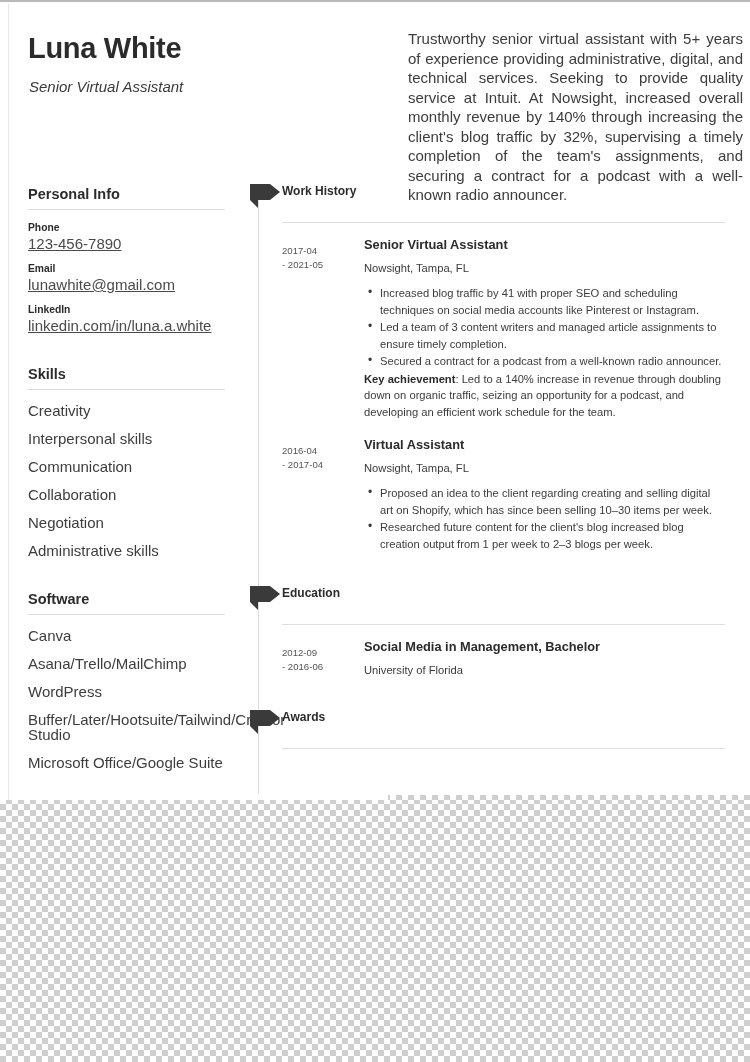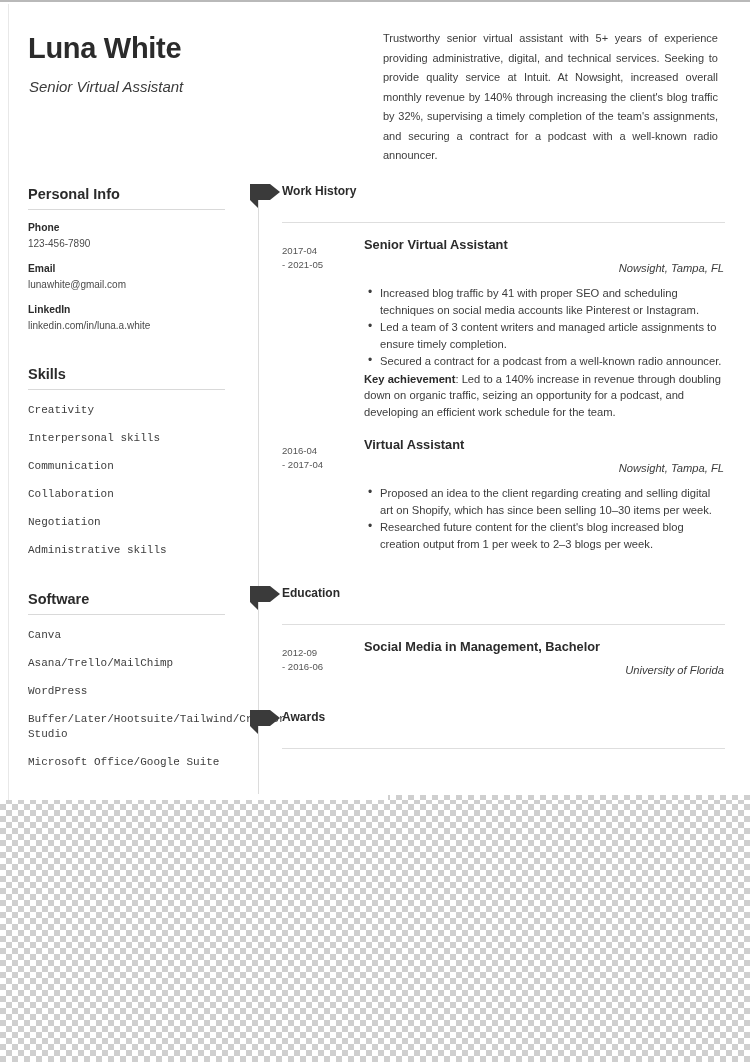--- a/index.html
+++ b/index.html
@@ -83,23 +83,23 @@
   }
   .job-title {
     position: absolute;
     left: 29px; top: 76px;
     font-size: 15px;
     font-style: italic;
     color: #3b3b3b;
   }
   .summary {
     position: absolute;
-    left: 383px; top: 27px;
+    left: 408px; top: 27px;
     width: 335px;
-    font-size: 11px;
+    font-size: 15px;
     line-height: 19.5px;
     color: #3c3c3c;
     text-align: justify;
   }
 
   
   .sidebar { position: absolute; left: 0; top: 170px; width: 250px; }
   .side-section { position: relative; margin-bottom: 8px; }
   .side-h {
     margin: 0 0 0 28px;
@@ -115,34 +115,34 @@
     background: #d9d9d9;
   }
   .side-entry { margin: 11px 0 0 28px; width: 200px; }
   .side-label {
     font-size: 10.3px;
     font-weight: bold;
     color: #2b2b2b;
     line-height: 14px;
   }
   .side-value {
-    font-size: 10px;
+    font-size: 15px;
     color: #4a4a4a;
     line-height: 15px;
     margin-top: 1px;
     word-break: break-word;
+    text-decoration: underline;
   }
   .side-item {
     margin: 0 0 0 28px;
     width: 196px;
-    font-size: 11px;
+    font-size: 15px;
     color: #3d3d3d;
     line-height: 15px;
     padding-top: 13px;
-    font-family: Liberation Mono, monospace;
   }
 
   
   .main { position: absolute; left: 250px; top: 170px; width: 500px; }
   .timeline {
     position: absolute;
     left: 8px; top: 22px;
     width: 1px;
     height: 600px;
     background: #dcdcdc;
@@ -180,25 +180,23 @@
   }
   .entry-body { margin-left: 82px; width: 360px; }
   .entry-title {
     font-size: 12.8px;
     font-weight: bold;
     color: #2b2b2b;
     line-height: 17px;
   }
   .entry-sub {
     font-size: 11.2px;
-    font-style: italic;
     color: #3b3b3b;
     margin-top: 8px;
     line-height: 15px;
-    text-align: right;
   }
   ul.bullets {
     margin: 9px 0 0 0;
     padding-left: 16px;
     list-style: none;
   }
   ul.bullets li {
     position: relative;
     font-size: 11.2px;
     color: #3c3c3c;

